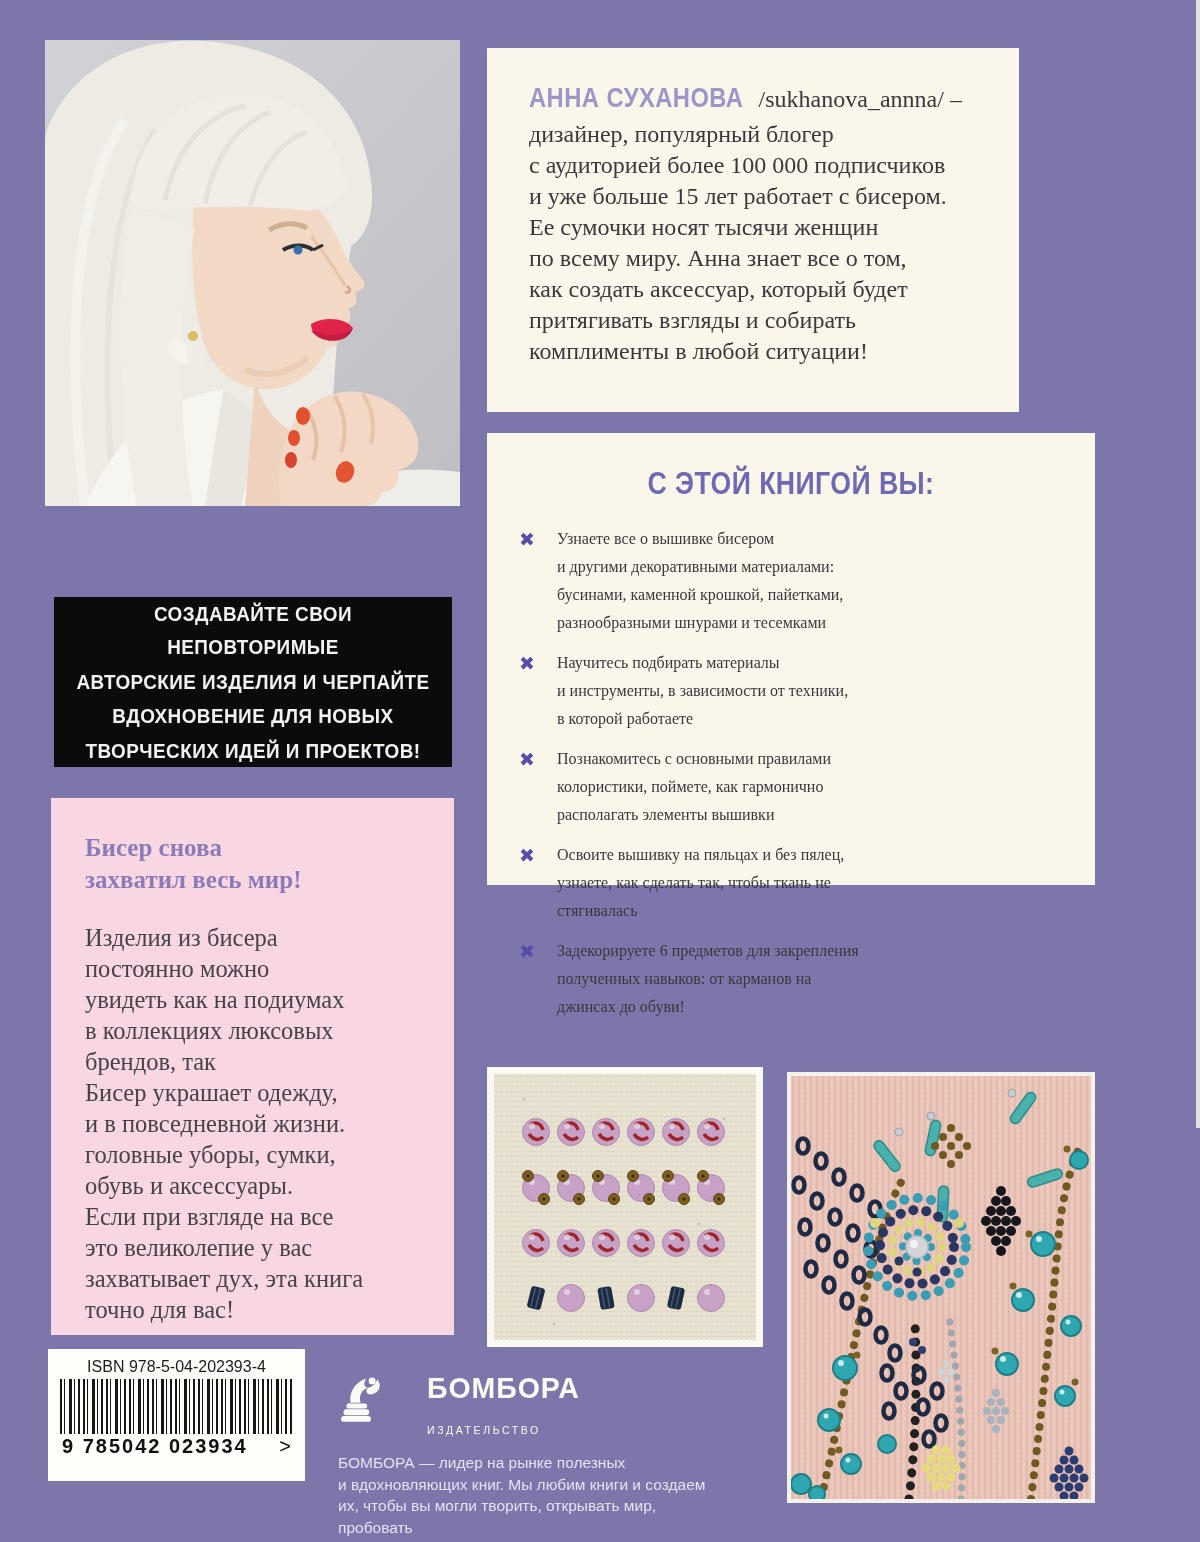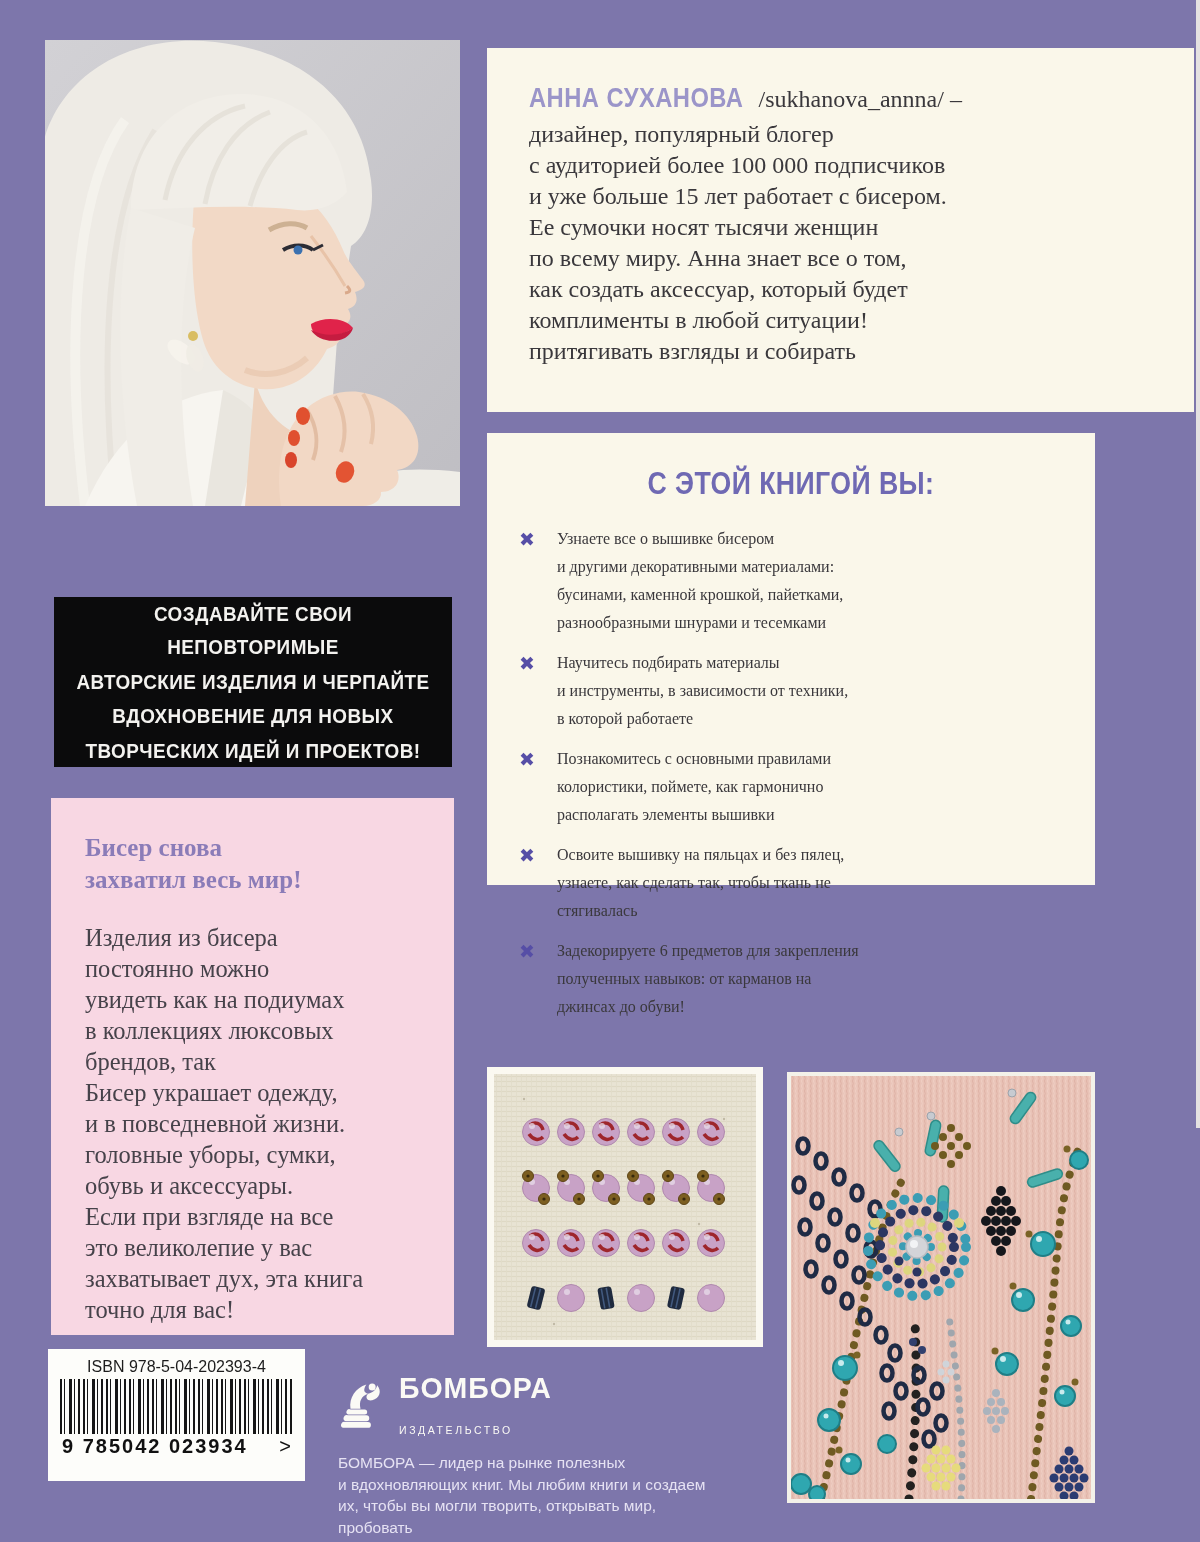--- a/index.html
+++ b/index.html
@@ -6,21 +6,21 @@
   *{box-sizing:border-box;}
   .page{position:relative;width:1200px;height:1542px;background:#7d76ab;overflow:hidden;
         font-family:"Liberation Serif","DejaVu Serif",serif;}
   .abs{position:absolute;}
   .photo{position:absolute;overflow:hidden;}
   .photo svg{display:block;width:100%;height:100%;}
   .photo-author{left:45px;top:40px;width:415px;height:466px;}
   .photo-sample{left:487px;top:1067px;width:276px;height:280px;border:7px solid #fbf9f1;}
   .photo-flowers{left:787px;top:1072px;width:308px;height:431px;border:4px solid #f3f1e9;}
 
-  .bio-box{left:487px;top:48px;width:707px;height:364px;background:#faf7ea;
+  .bio-box{left:487px;top:48px;width:532px;height:364px;background:#faf7ea;
            padding:33px 26px 0 42px;color:#3a383c;font-size:24px;line-height:31px;}
   .bio-first{line-height:34px;margin-bottom:3px;white-space:nowrap;}
   .bio-name{display:inline-block;font-family:"Liberation Sans","DejaVu Sans",sans-serif;
             font-weight:700;font-size:27px;color:#9b95c9;letter-spacing:.5px;
             transform:scaleX(.88);transform-origin:0 62%;margin-right:-20px;}
   .bio-handle{color:#3a383c;}
 
   .features-box{left:487px;top:433px;width:608px;height:452px;background:#faf7ea;padding-top:33px;}
   .features-title{text-align:center;font-family:"Liberation Sans","DejaVu Sans",sans-serif;
                   font-weight:700;font-size:31px;color:#6f69b3;letter-spacing:.5px;
@@ -47,21 +47,21 @@
     background-image:repeating-linear-gradient(90deg,
       #161616 0 2px,#fdfdfa 2px 4px,#161616 4px 5px,#fdfdfa 5px 9px,
       #161616 9px 12px,#fdfdfa 12px 14px,#161616 14px 15px,#fdfdfa 15px 18px,
       #161616 18px 20px,#fdfdfa 20px 23px);}
   .isbn-digits{display:flex;justify-content:space-between;align-items:center;
                font-family:"Liberation Sans","DejaVu Sans",sans-serif;font-size:20px;
                color:#111;margin-top:1px;padding:0 2px;}
   .isbn-num{letter-spacing:2px;font-weight:bold;}
 
   .publisher{left:338px;top:1372px;width:396px;}
-  .pub-head{display:flex;align-items:flex-end;}
+  .pub-head{display:flex;align-items:flex-start;gap:28px;}
   .pub-logo{width:50px;height:58px;margin-right:11px;flex:0 0 auto;}
   .pub-logo svg{display:block;width:100%;height:100%;}
   .pub-name{font-family:"Liberation Sans","DejaVu Sans",sans-serif;font-weight:700;
             font-size:30px;line-height:32px;color:#fbfaf5;letter-spacing:1px;
             transform:scaleX(.95);transform-origin:0 0;}
   .pub-sub{font-family:"Liberation Sans","DejaVu Sans",sans-serif;font-size:10.5px;
            color:#fbfaf5;letter-spacing:2.6px;margin-top:20px;}
   .pub-about{margin-top:16px;font-family:"Liberation Sans","DejaVu Sans",sans-serif;
              font-size:15.5px;line-height:21.5px;color:#e6e2f3;}
 
@@ -121,22 +121,22 @@
     <div class="bio-first">
       <span class="bio-name">АННА СУХАНОВА</span>
       <span class="bio-handle">/sukhanova_annna/ –</span>
     </div>
     <div>дизайнер, популярный блогер</div>
     <div>с аудиторией более 100 000 подписчиков</div>
     <div>и уже больше 15 лет работает с бисером.</div>
     <div>Ее сумочки носят тысячи женщин</div>
     <div>по всему миру. Анна знает все о том,</div>
     <div>как создать аксессуар, который будет</div>
+    <div>притягивать взгляды и собирать</div>
     <div>комплименты в любой ситуации!</div>
-    <div>притягивать взгляды и собирать</div>
   </div>
 
   <div class="abs features-box">
     <div class="features-title">С ЭТОЙ КНИГОЙ ВЫ:</div>
 
     <div class="feat">
       <span class="feat-bullet">✖</span>
       <div class="feat-text">
         <div>Узнаете все о вышивке бисером</div>
         <div>и другими декоративными материалами:</div>

